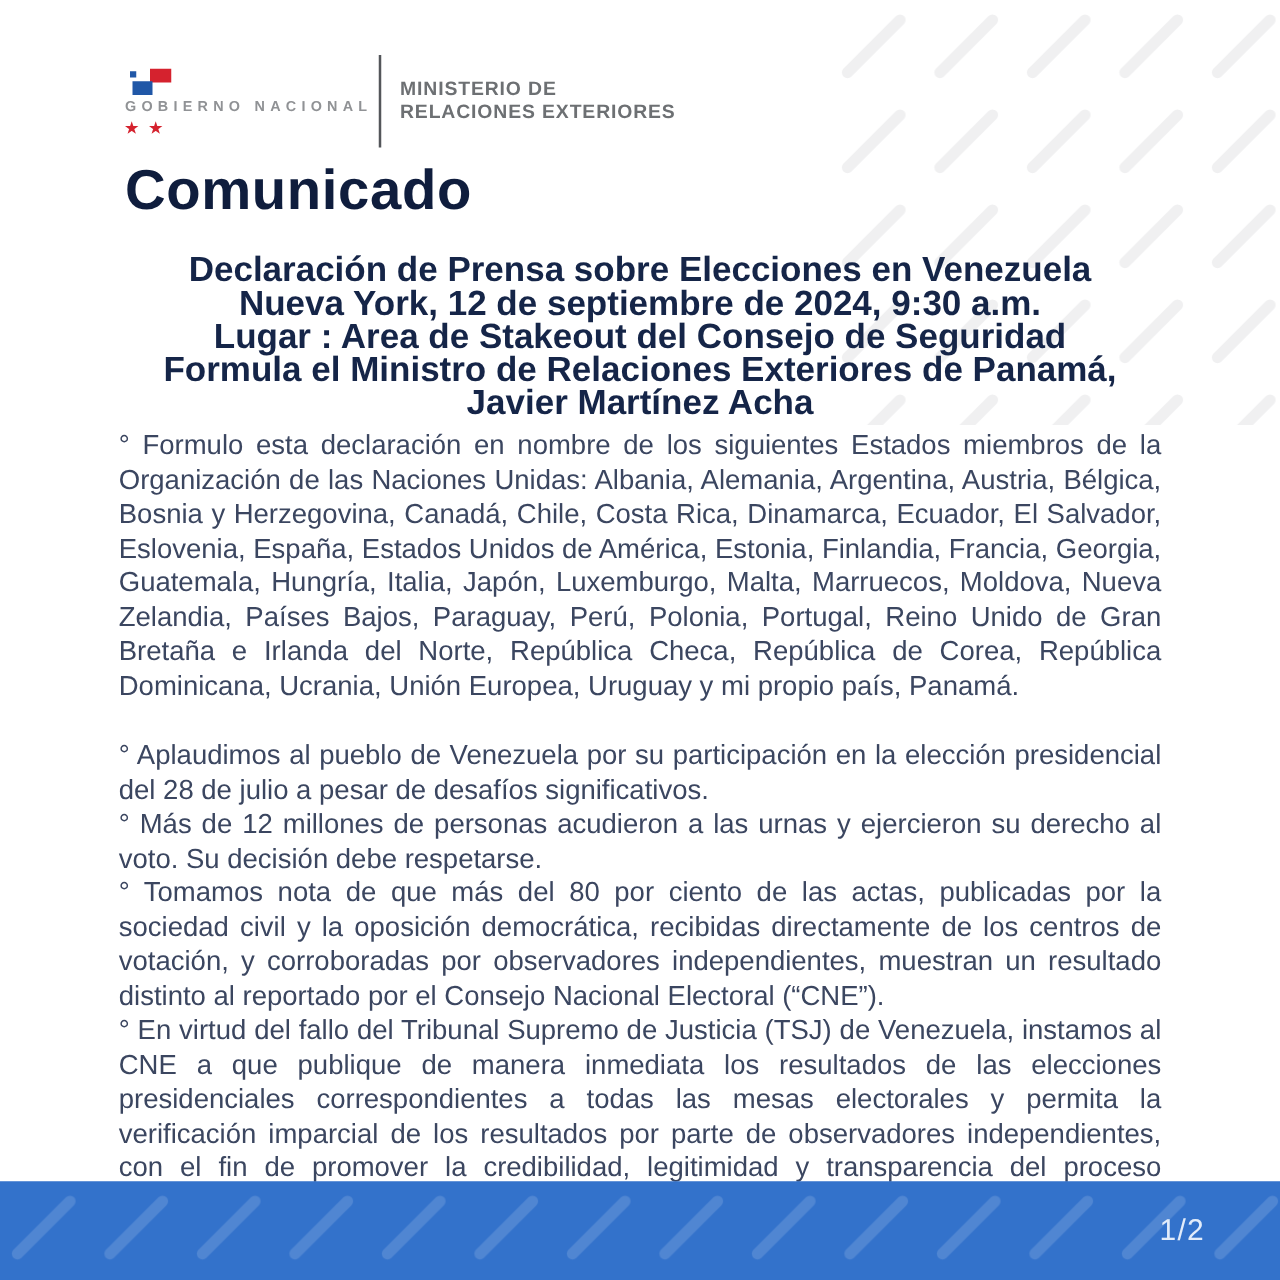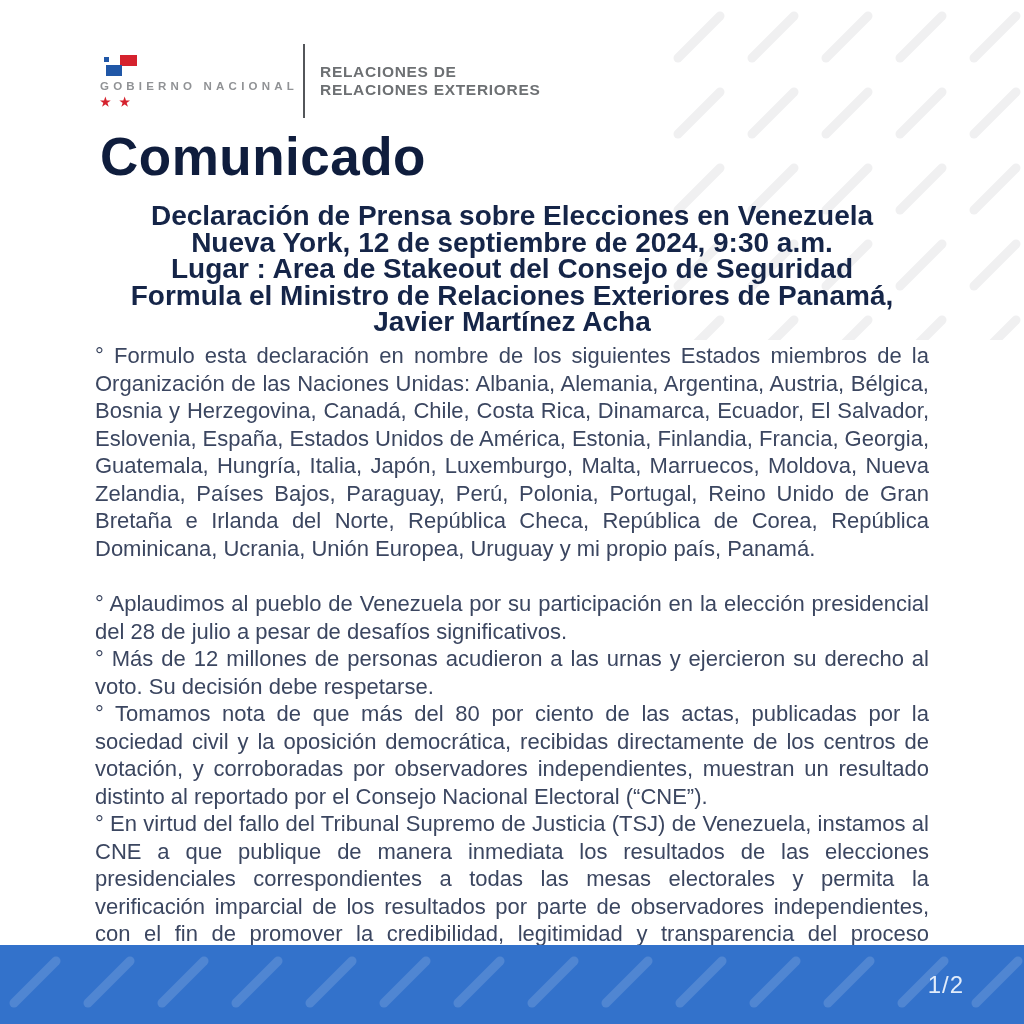--- a/index.html
+++ b/index.html
@@ -19,21 +19,21 @@
   .flag .f-blue-dot { position:absolute; left:4px;  top:2px;  width:5px;  height:5px;  background:#2057a7; }
   .flag .f-red-rect { position:absolute; left:20px; top:0;    width:17px; height:11px; background:#d5222e; }
   .flag .f-blue-rect{ position:absolute; left:6px;  top:10px; width:16px; height:11px; background:#2057a7; }
   .gob-line { font-size:11.5px; letter-spacing:4.2px; color:#909295; font-weight:bold; white-space:nowrap; margin-bottom:4px; }
   .cpf-line { display:flex; align-items:center; gap:8px; font-size:24px; font-weight:bold; color:#1a66b2; letter-spacing:0.4px; white-space:nowrap; }
   .cpf-line .star { color:#d5222e; font-size:12px; line-height:1; }
   .logo-divider { width:2px; height:74px; background:#53565a; margin:0 15px; }
   .ministry { display:flex; flex-direction:column; justify-content:center; color:#6d7073; font-weight:bold; font-size:15.5px; letter-spacing:0.7px; line-height:18px; white-space:nowrap; }
 
   
-  .title { position:absolute; left:100px; top:126px; margin:0; font-size:53px; font-weight:bold; color:#0f1d3d; letter-spacing:0.5px; }
+  .title { position:absolute; left:100px; top:126px; margin:0; font-size:45px; font-weight:bold; color:#0f1d3d; letter-spacing:0.5px; }
   .subtitle { position:absolute; left:0; top:203px; width:1024px; text-align:center; font-weight:bold; color:#152548; font-size:28px; line-height:26.5px; }
 
   
   .body-text { position:absolute; left:95px; top:342px; width:834px; color:#3b4660; font-size:22px; line-height:27.5px; text-align:justify; }
   .body-text p { margin:0; }
   .body-text p.big-gap { margin-top:28px; }
 
   
   .footer { position:absolute; left:0; bottom:0; width:1024px; height:79px; background:#3372cb; }
   .footer .footer-pattern { position:absolute; inset:0; }
@@ -64,21 +64,21 @@
         <span class="f-blue-rect"></span>
       </div>
       <div class="gob-line">GOBIERNO NACIONAL</div>
       <div class="cpf-line">
         <span class="star">★</span>
         <span class="star">★</span>
       </div>
     </div>
     <div class="logo-divider"></div>
     <div class="ministry">
-      <span>RELACIONES DE</span>
+      <span>MINISTERIO DE</span>
       <span>RELACIONES EXTERIORES</span>
     </div>
   </header>
 
   <h1 class="title">Comunicado</h1>
 
   <div class="subtitle">
     <div>Declaración de Prensa sobre Elecciones en Venezuela</div>
     <div>Nueva York, 12 de septiembre de 2024, 9:30 a.m.</div>
     <div>Lugar : Area de Stakeout del Consejo de Seguridad</div>

